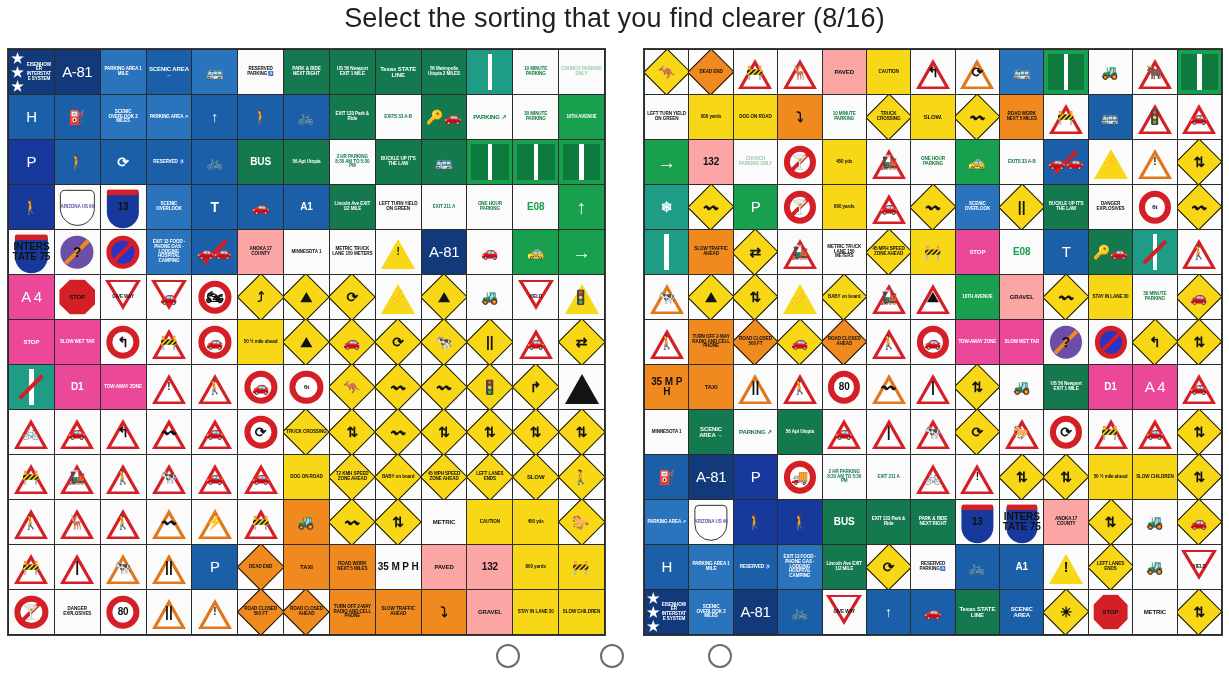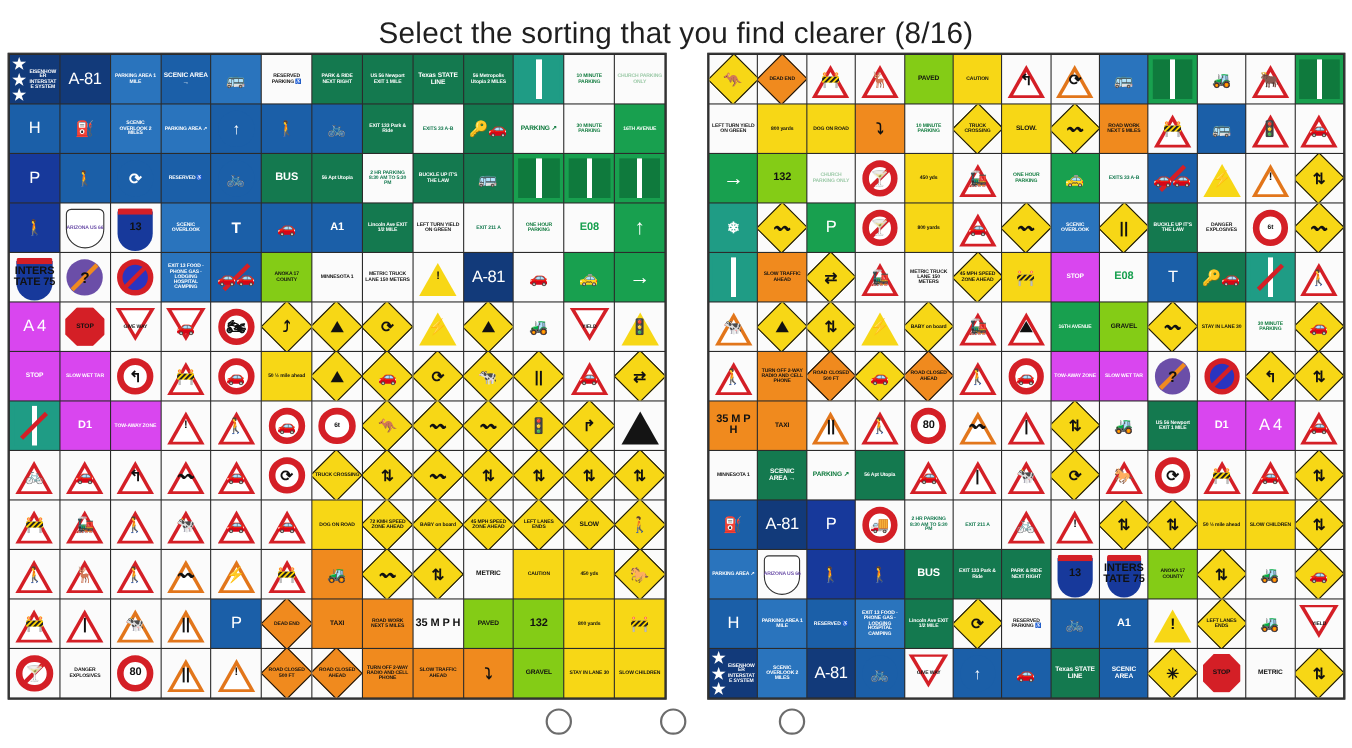--- a/index.html
+++ b/index.html
@@ -11,21 +11,21 @@
     overflow:hidden;
     position:relative;
   }
   #page-title{
     text-align:center;
     font-size:27px;
     font-weight:400;
     color:#1f1f1f;
     letter-spacing:.2px;
     margin:0;
-    padding-top:12px;
+    padding-top:0;
     height:36px;
     line-height:36px;
     white-space:nowrap;
   }
   #panels{
     position:absolute;
     top:48px;left:0;
     width:1229px;height:588px;
   }
   .grid-panel{
@@ -74,23 +74,23 @@
   
   .bg-blue      {background:#1b5fa8;color:#fff;}
   .bg-blue2     {background:#2a74bd;color:#fff;}
   .bg-dblue     {background:#123a7a;color:#fff;}
   .bg-navy      {background:#17399b;color:#fff;}
   .bg-green     {background:#14794f;color:#fff;}
   .bg-green2    {background:#18a04f;color:#fff;}
   .bg-teal      {background:#1f9c85;color:#fff;}
   .bg-white     {background:#fbfbfb;color:#111;}
   .bg-yellow    {background:#f7d716;color:#111;}
-  .bg-yellow2   {background:#84cc16;color:#111;}
+  .bg-yellow2   {background:#fca5a5;color:#111;}
   .bg-orange    {background:#f08a1e;color:#111;}
-  .bg-red       {background:#d946ef;color:#fff;}
+  .bg-red       {background:#ec4899;color:#fff;}
   .diamond-body{
     position:absolute;left:50%;top:50%;
     width:72%;height:72%;
     transform:translate(-50%,-50%) rotate(45deg);
     z-index:1;
   }
   .diamond-body.y{background:#f7d716;border:1.2px solid #111;}
   .diamond-body.o{background:#f08a1e;border:1.2px solid #111;}
 
   

